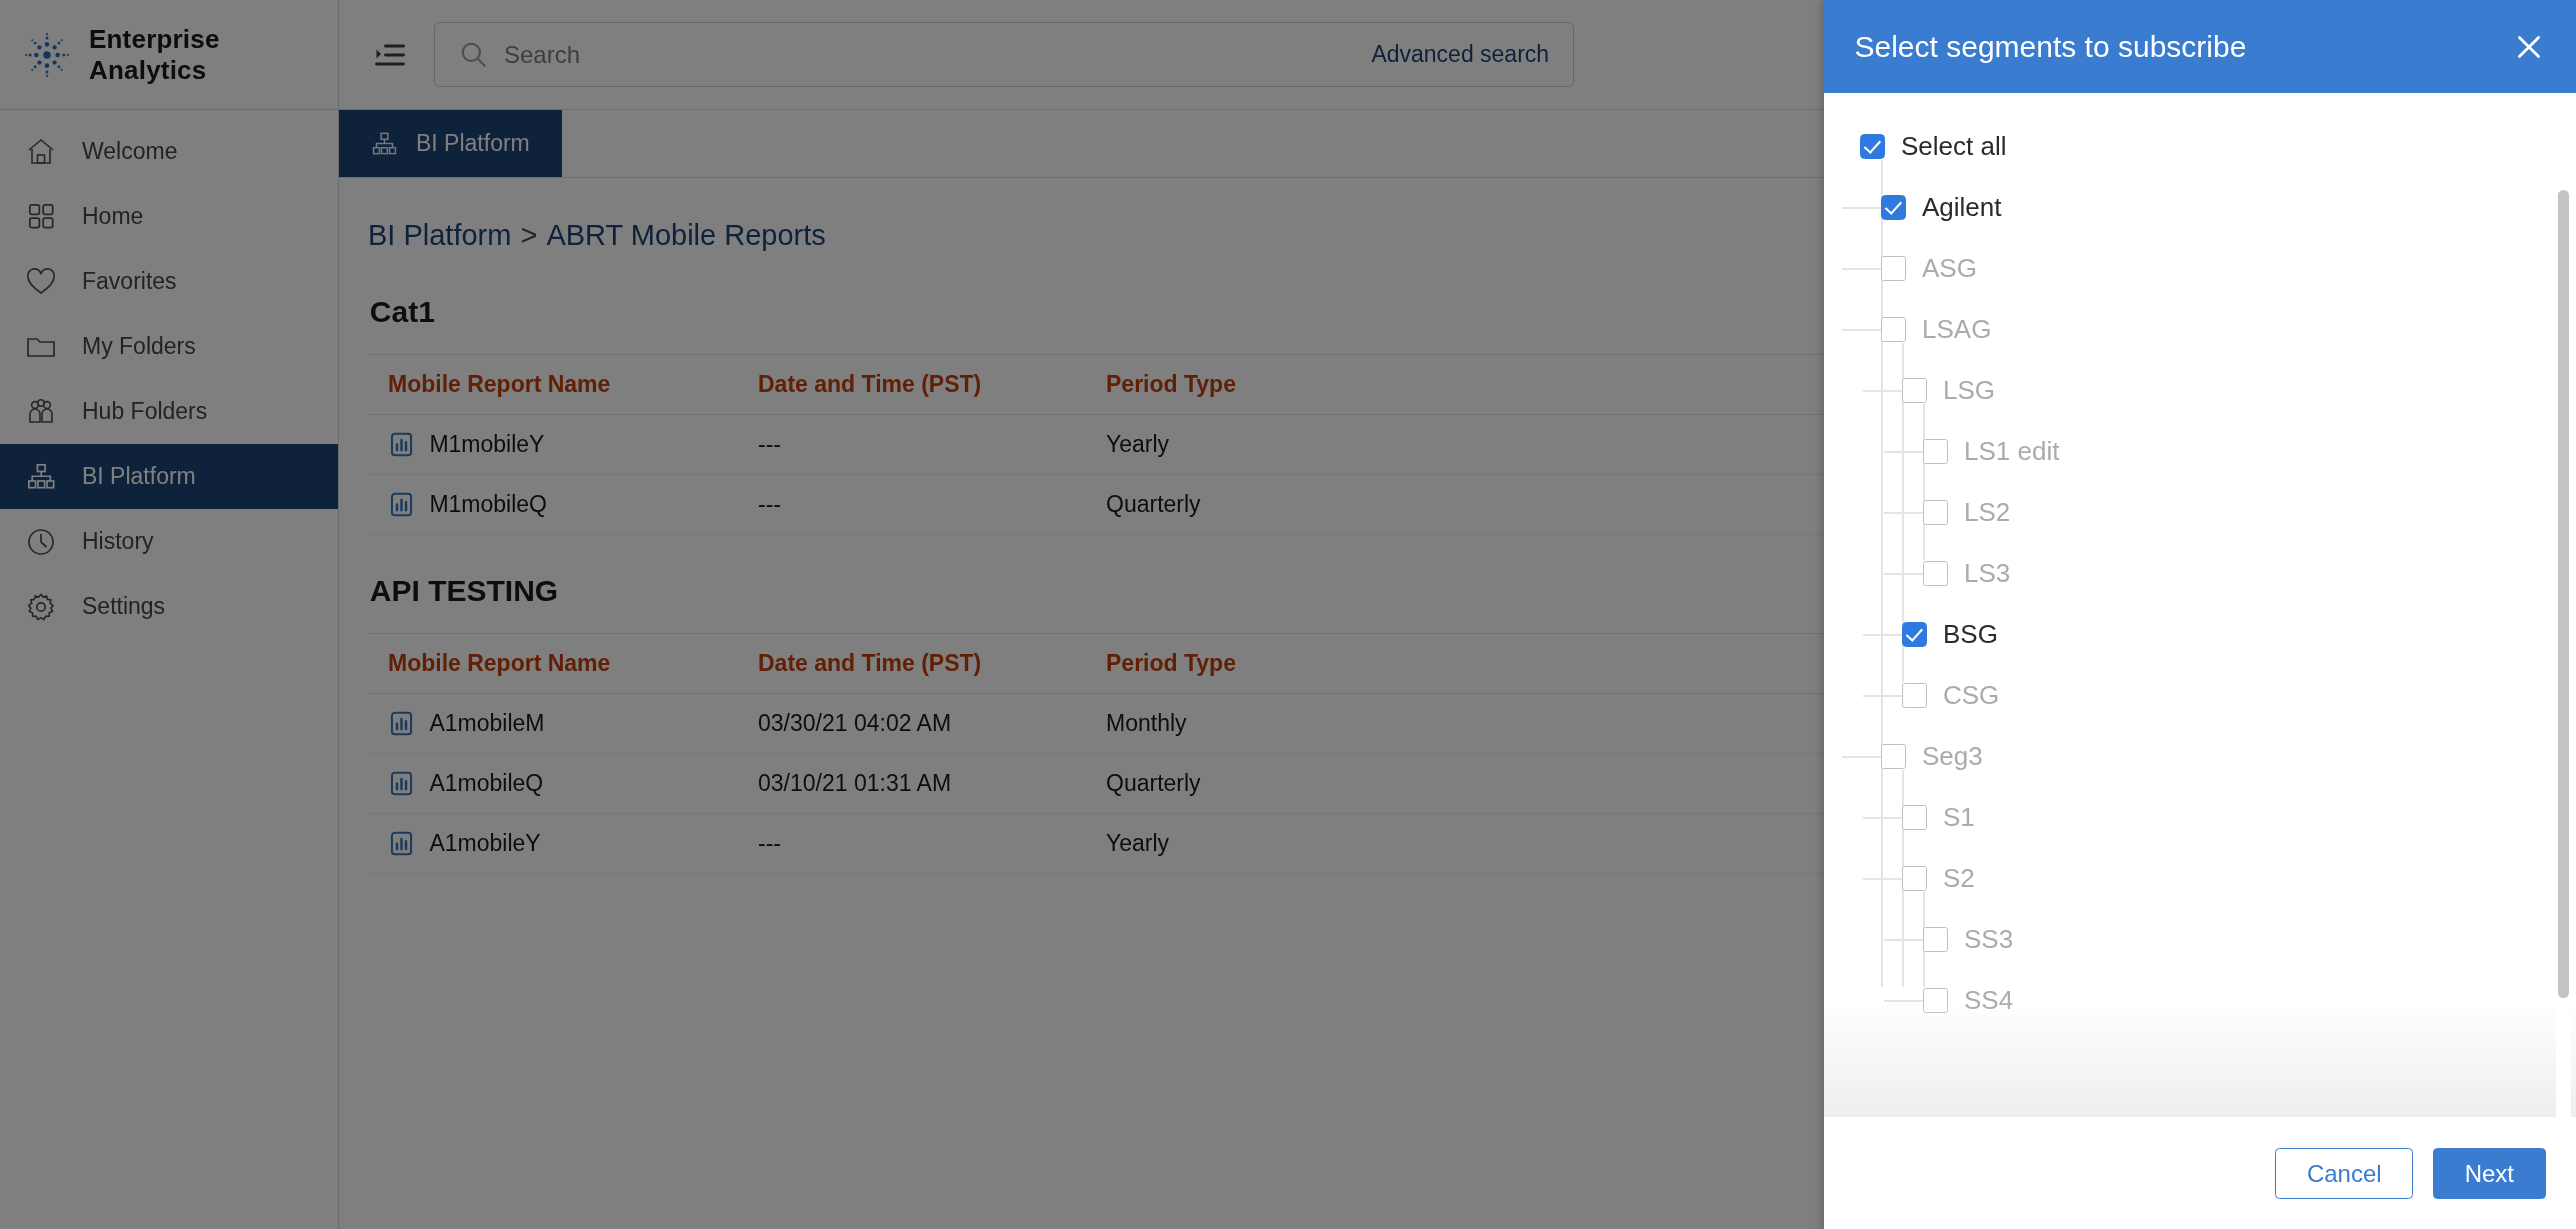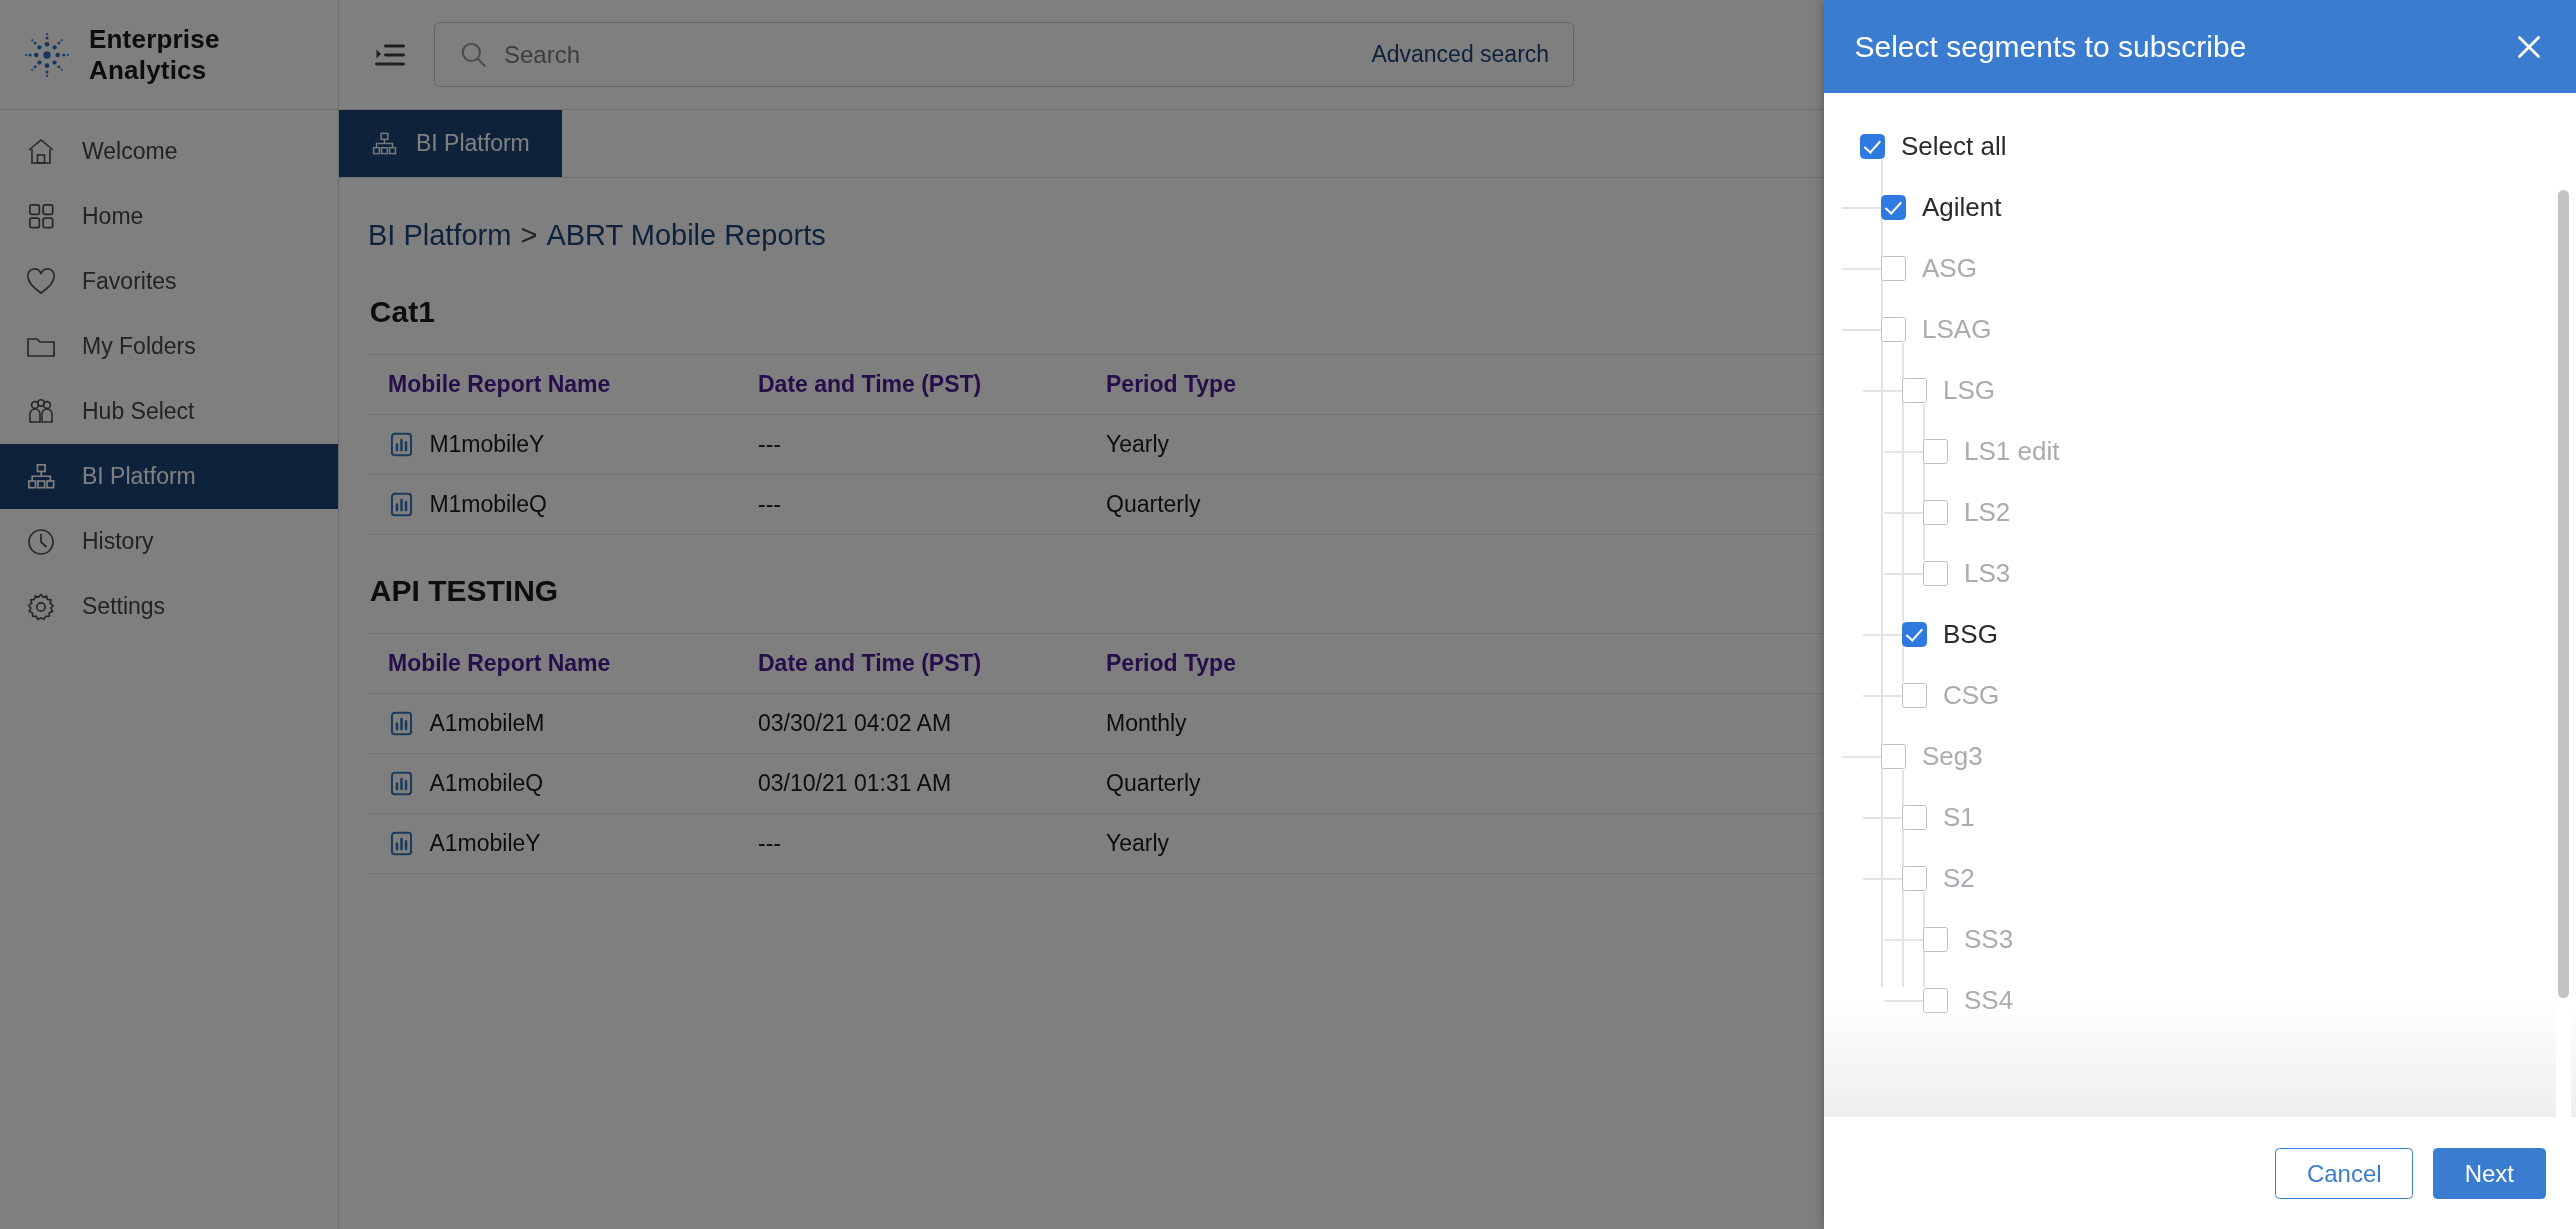--- a/index.html
+++ b/index.html
@@ -91,21 +91,21 @@
 
   .breadcrumb { font-size: 29px; margin: 9px 0 43px 0; white-space: nowrap; }
   .crumb { color: #1d4477; cursor: pointer; }
   .crumb.sep { color: #4a4a4a; margin: 0 9px; cursor: default; }
 
   .section-title { font-size: 30px; font-weight: bold; color: #1b1b1b; margin: 0 0 25px 1.8px; }
   .section + .section { margin-top: 39px; }
 
   table.rpt { width: 100%; border-collapse: collapse; table-layout: fixed; }
   table.rpt th {
-    text-align: left; font-size: 23px; font-weight: bold; color: #4c1d95;
+    text-align: left; font-size: 23px; font-weight: bold; color: #c2410c;
     padding: 16px 0 16px 20px;
     border-top: 0.9px solid #e2e2e2; border-bottom: 0.9px solid #e2e2e2;
   }
   table.rpt td {
     font-size: 23px; color: #1b1b1b;
     padding: 16px 0 16px 20px;
     border-bottom: 0.9px solid #ececec;
     white-space: nowrap; overflow: hidden;
   }
   col.c-name { width: 370px; }
@@ -304,21 +304,21 @@
         <div class="nav-item">
           <span class="ico">
             <svg viewBox="0 0 32 32" width="32" height="32" fill="none" stroke="#4d4f51" stroke-width="1.6">
               <circle cx="10" cy="9" r="3.4"></circle>
                 <circle cx="16" cy="7" r="3.2"></circle>
                 <circle cx="22" cy="9" r="3.4"></circle>
               <path d="M5 26 V18 a5 5 0 0 1 10 0 V26 Z"></path>
                 <path d="M17 26 V18 a5 5 0 0 1 10 0 V26 Z"></path>
             </svg>
           </span>
-          <span class="nav-label">Hub Select</span>
+          <span class="nav-label">Hub Folders</span>
         </div>
 
         <div class="nav-item active">
           <span class="ico">
             <svg viewBox="0 0 32 32" width="30.5" height="30.5" fill="none" stroke="#ffffff" stroke-width="1.8">
               <rect x="12" y="4" width="8" height="7"></rect>
               <rect x="3" y="21" width="7" height="7"></rect>
                 <rect x="12.5" y="21" width="7" height="7"></rect>
                 <rect x="22" y="21" width="7" height="7"></rect>
               <path d="M16 11 V16 M6.5 21 V16 H25.5 V21"></path>

